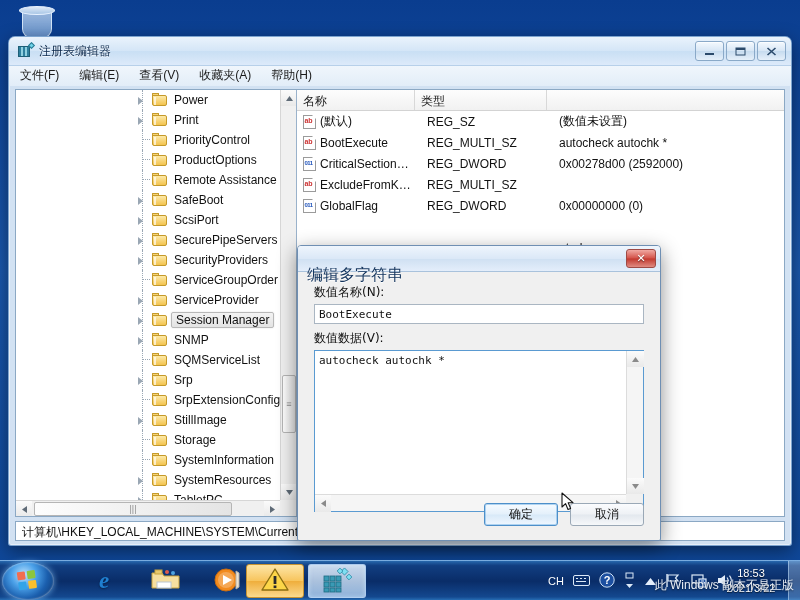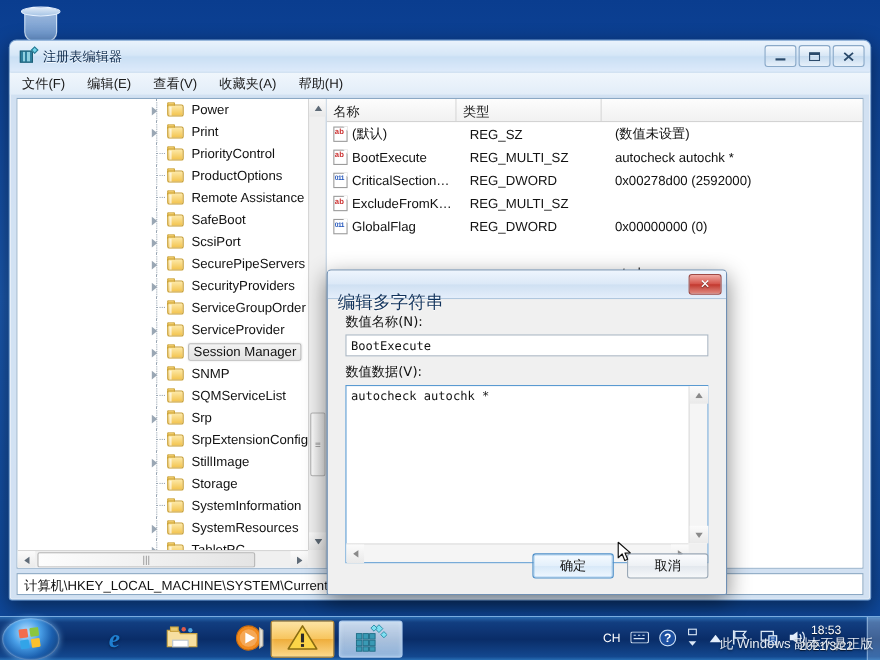--- a/index.html
+++ b/index.html
@@ -65,21 +65,21 @@
   .win-buttons{ position:absolute; right:5px; top:4px; display:flex; gap:2px; }
   .wbtn{
     width:29px; height:20px; border:1px solid #8aa9c8; border-radius:3px;
     background: linear-gradient(180deg,#f4f9fe,#d7e6f5 50%,#c6dbef 51%,#e6f0fa);
     display:flex; align-items:center; justify-content:center;
     box-shadow: 0 1px 0 rgba(255,255,255,.7) inset;
   }
   .wbtn svg{ display:block; }
 
   .menubar{
-    height:20px; padding-left:8px; display:flex; align-items:center; gap:14px;
+    height:20px; padding-left:8px; display:flex; align-items:flex-start; gap:14px;
     background: linear-gradient(180deg,#f0f6fc,#e2edf8);
     font-size:12px; color:#1a1a1a;
   }
   .menubar span{ padding:1px 3px; cursor:default; }
 
   .work-area{
     position:absolute; left:6px; top:52px; right:6px; bottom:28px;
     background:#fff; border:1px solid #8ba8c4;
     display:flex;
   }

